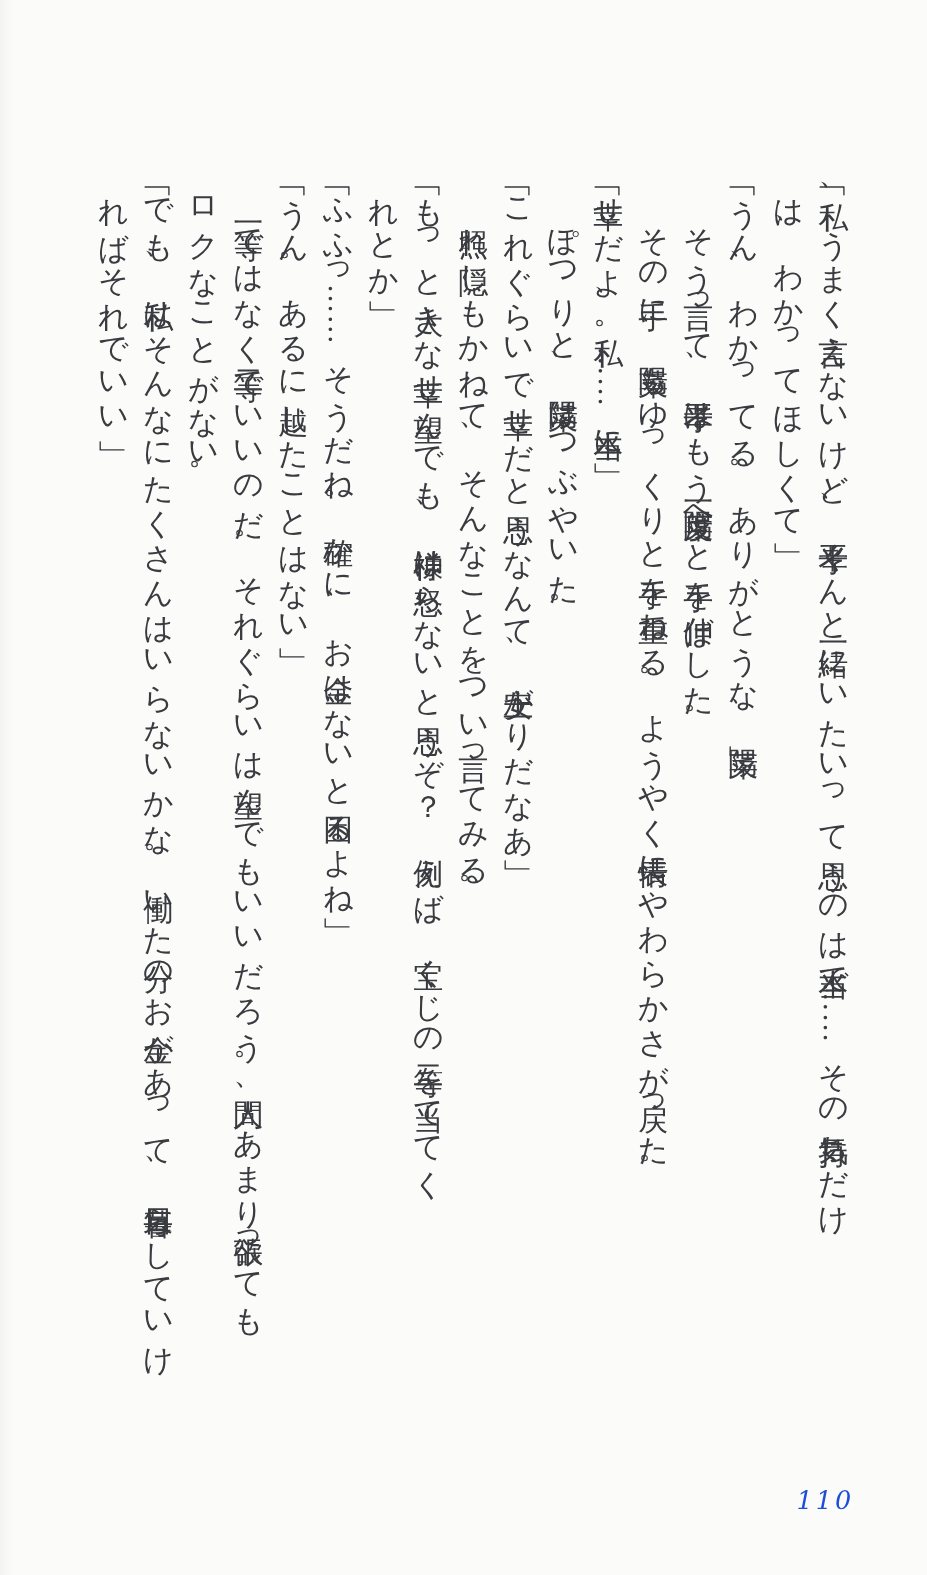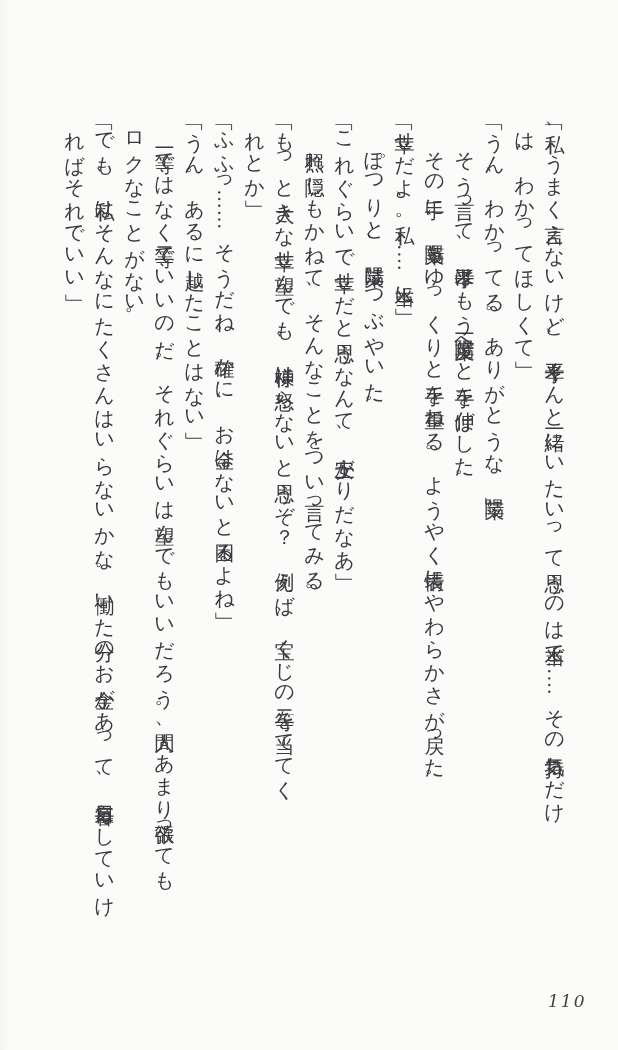--- a/index.html
+++ b/index.html
@@ -37,26 +37,26 @@
   }
   .text-block p.line {
     margin: 0;
     padding: 0;
   }
   .text-block p.line.indent {
     text-indent: 1em;
   }
   .page-number {
     position: absolute;
-    left: 548px;
+    left: 531px;
     top: 991px;
     font-size: 17px;
     font-style: italic;
     letter-spacing: 2px;
-    color: #404040;
+    color: #1d4ed8;
     font-family: "DejaVu Serif", "Liberation Serif", serif;
   }
 </style>
 </head>
 <body>
 
 <div class="page">
   <div class="text-block">
       <p class="line">「私、うまく言えないけど、孝平くんと一緒にいたいって思うのは本当で……その気持ちだけ</p>
       <p class="line">は、わかってほしくて」</p>

